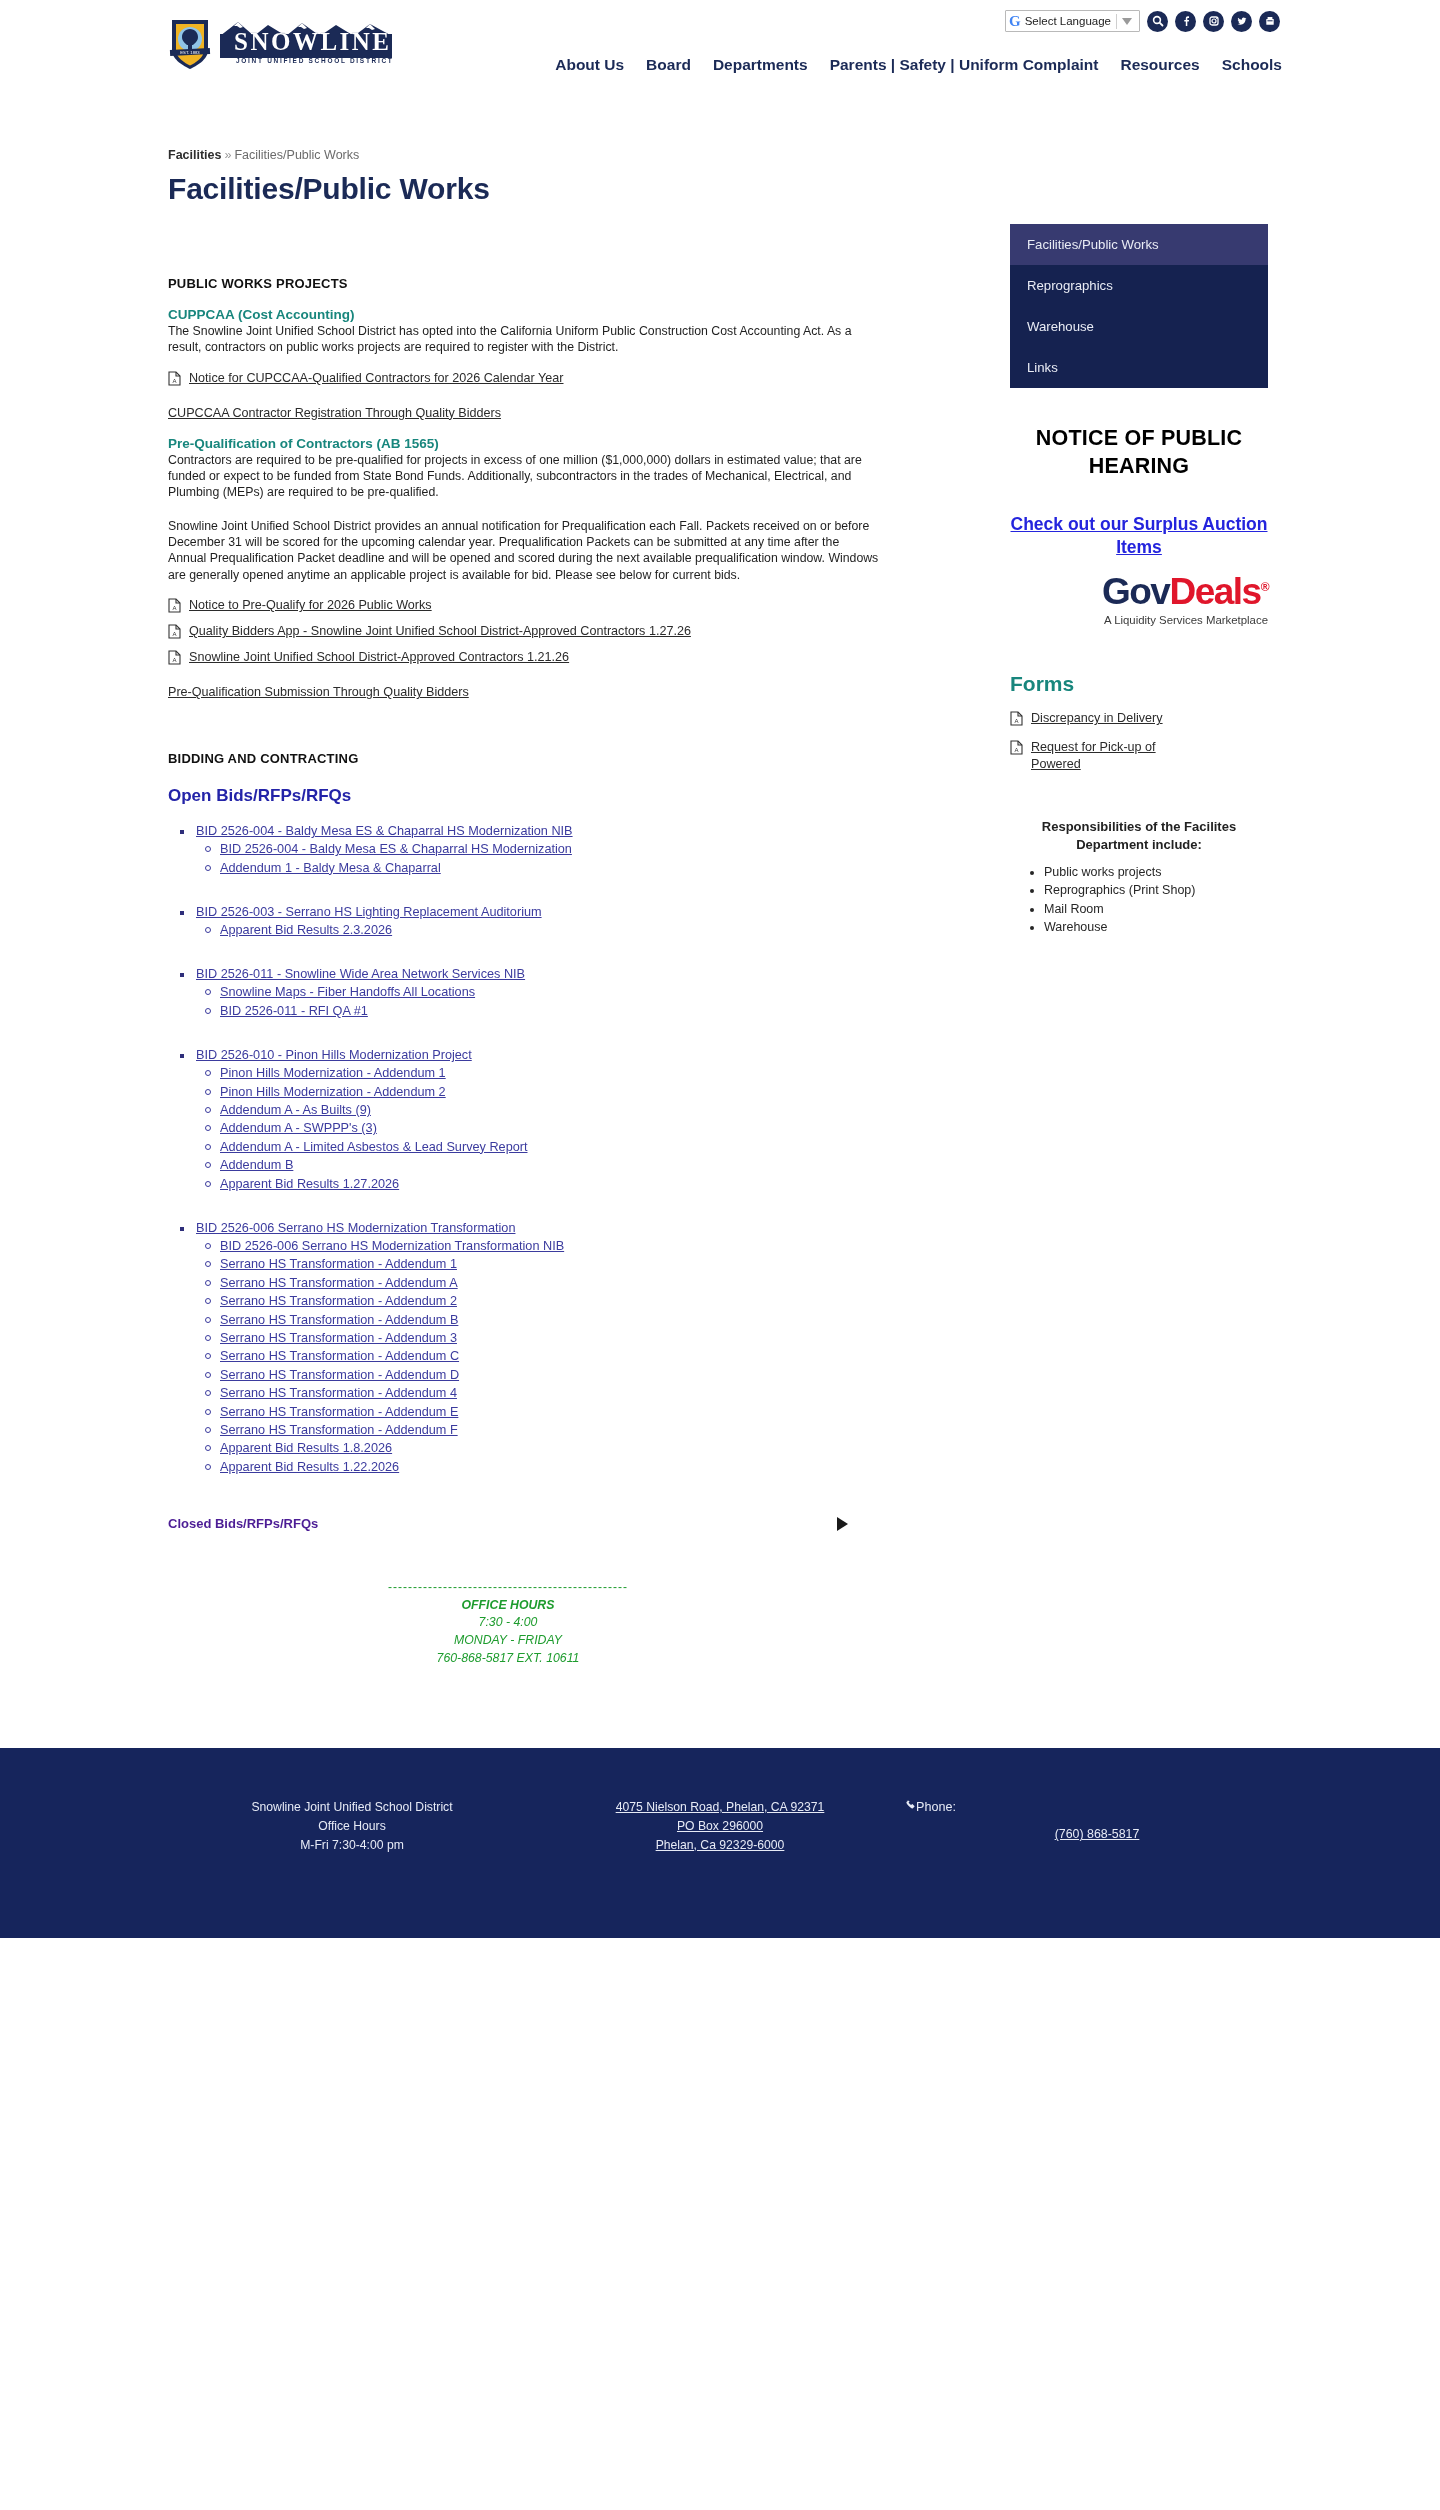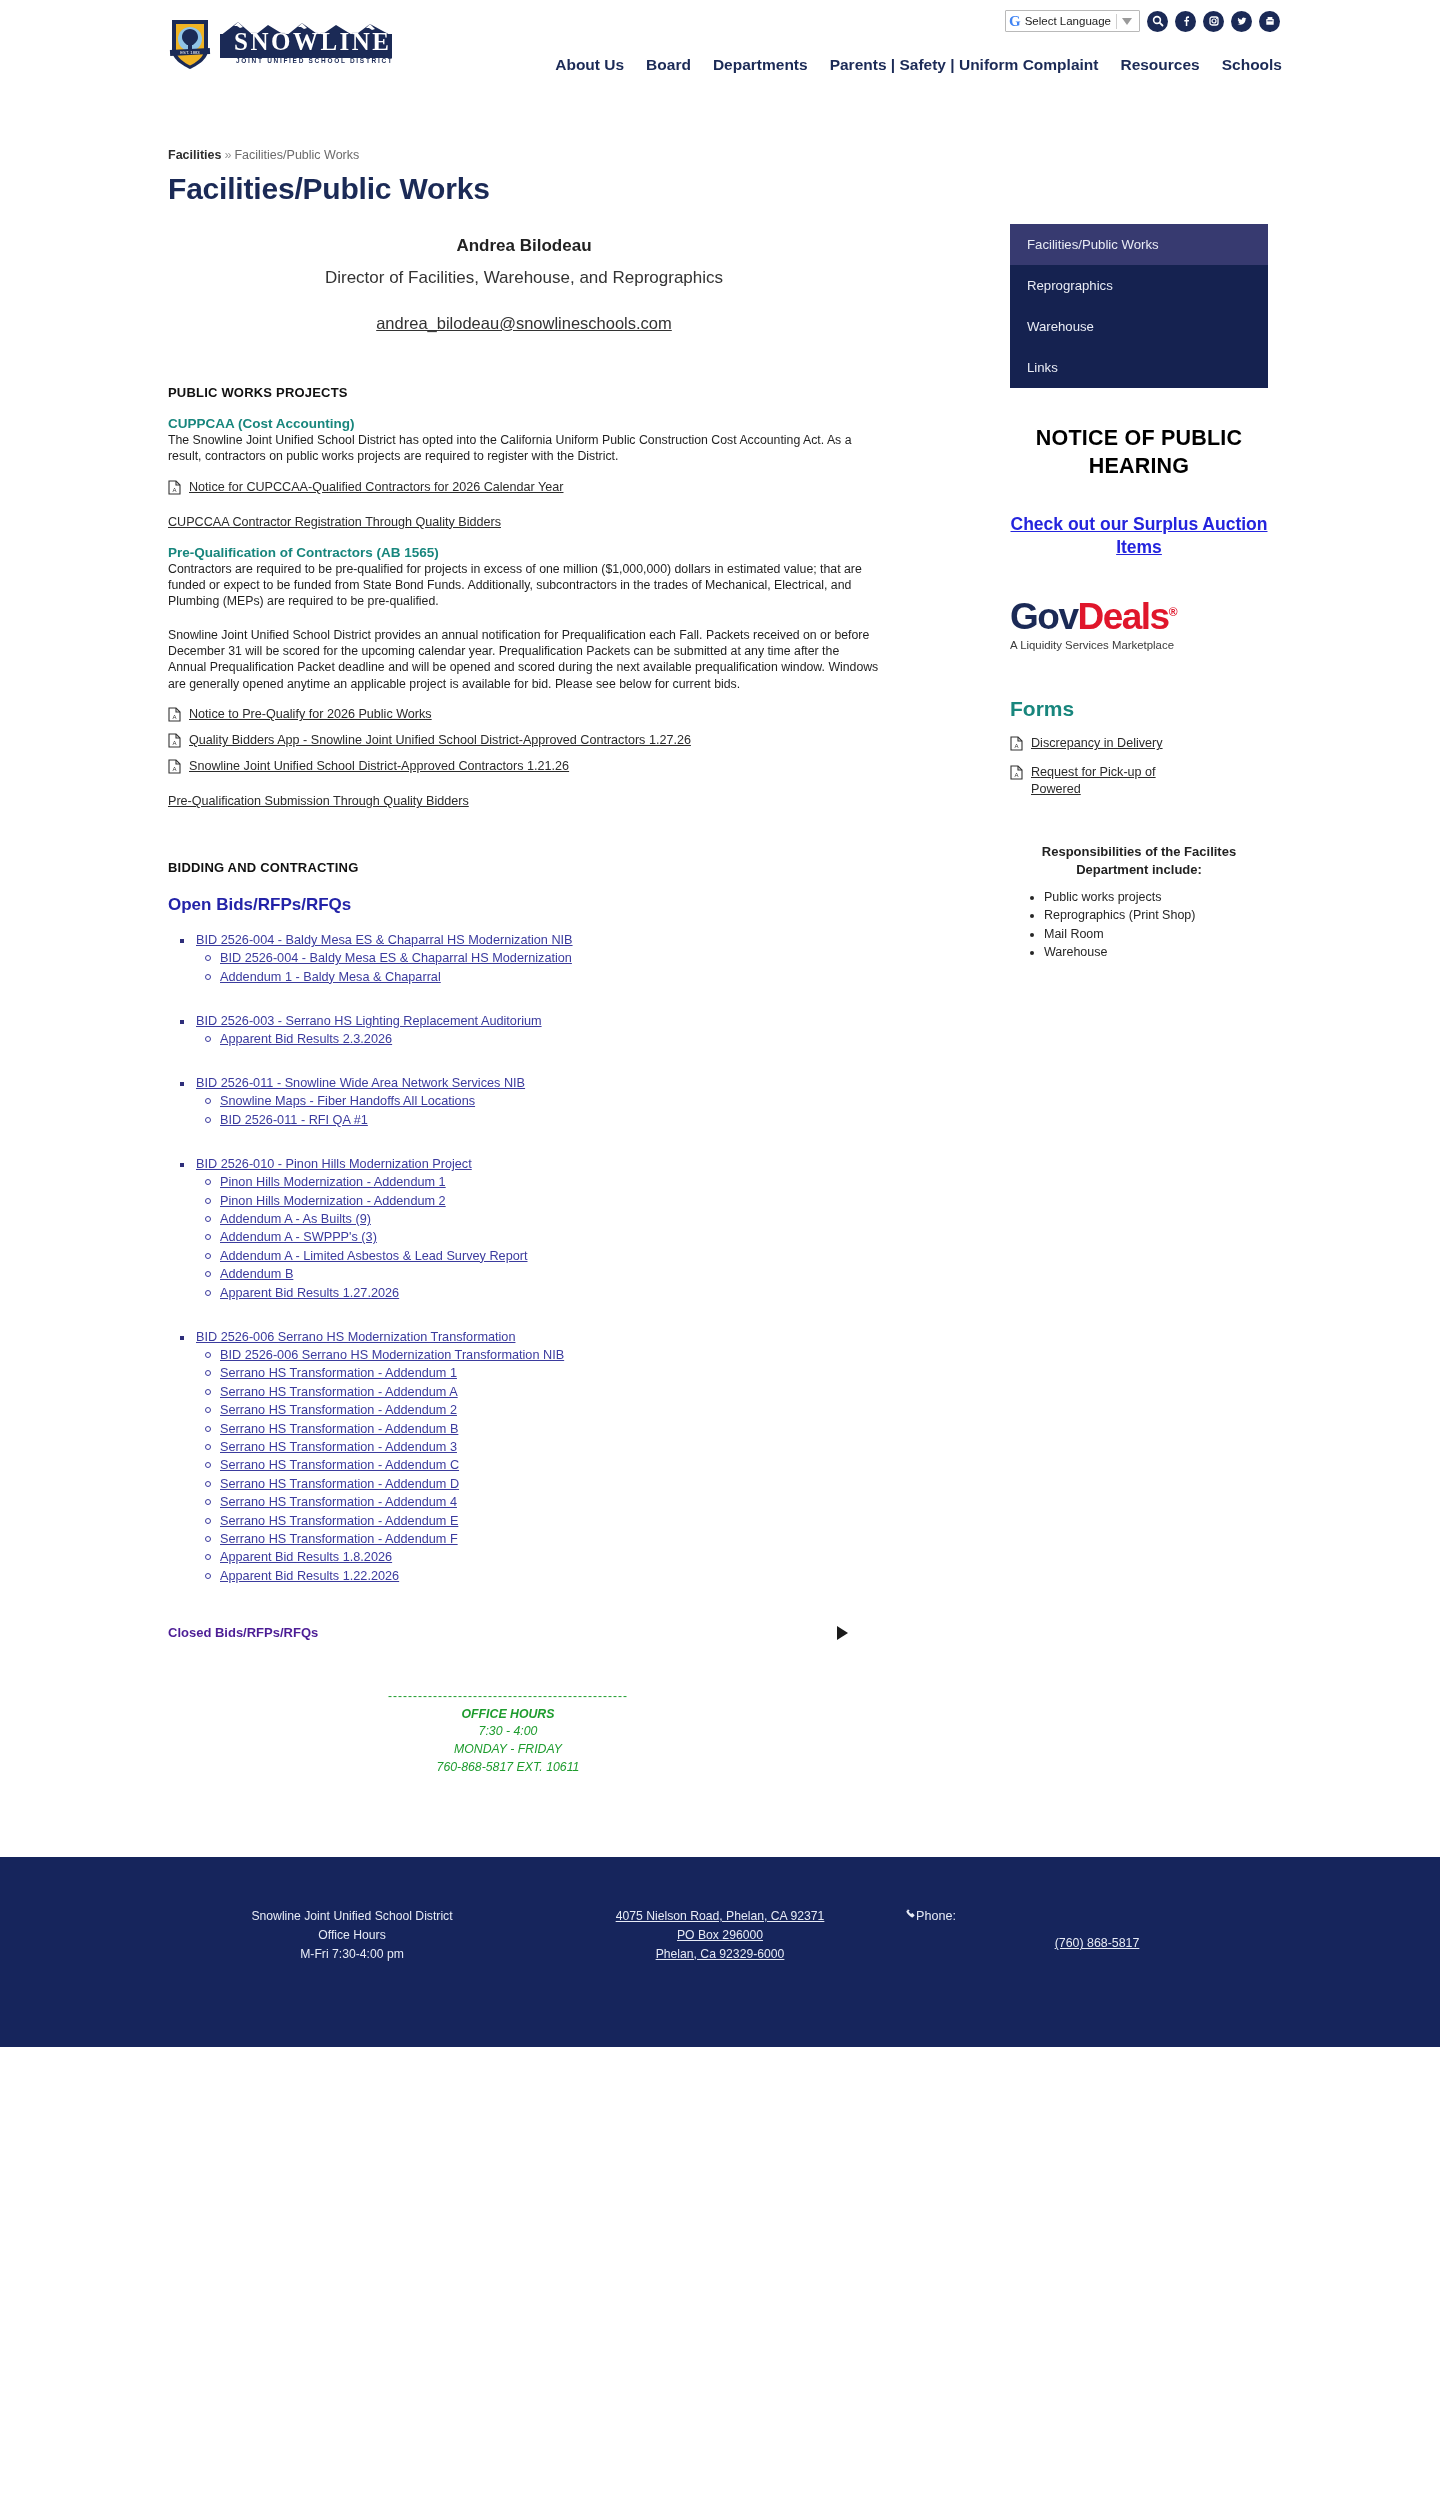--- a/index.html
+++ b/index.html
@@ -322,22 +322,22 @@
   .surplus {
     text-align: center;
     margin-top: 32px;
     font-size: 17.5px;
     font-weight: bold;
     line-height: 1.3;
   }
   .surplus a { color: #2424dd; text-decoration: underline; }
 
   .govdeals {
-    text-align:left;
-    margin-top: 40px;
+    text-align:right;
+    margin-top: 15px;
   }
   .gd-word {
     font-family: "Liberation Sans", sans-serif;
     font-weight: bold;
     font-size: 37px;
     letter-spacing: -1.5px;
     line-height: 1;
     display:inline-block;
   }
   .gd-gov { color:#1b2a56; }
@@ -508,25 +508,20 @@
   <div class="breadcrumb">
     <span class="crumb-link">Facilities</span><span class="sep">»</span><span>Facilities/Public Works</span>
   </div>
 
   <h1 class="page-title">Facilities/Public Works</h1>
 
   <div class="columns">
 
     <div class="col-main">
 
-      <div class="contact">
-        <div class="name">Andrea Bilodeau</div>
-        <div class="role">Director of Facilities, Warehouse, and Reprographics</div>
-        <a class="email" href="#">andrea_bilodeau@snowlineschools.com</a>
-      </div>
 
       <div class="sec-head">PUBLIC WORKS PROJECTS</div>
 
       <div class="sub-head">CUPPCAA (Cost Accounting)</div>
       <p class="body">The Snowline Joint Unified School District has opted into the California Uniform Public Construction Cost Accounting Act. As a result, contractors on public works projects are required to register with the District.</p>
 
       <div class="pdf-row">
         <span class="pdf-ico">
           <svg width="13" height="15" viewBox="0 0 13 15">
               <path d="M1 1h7l4 4v9H1z" fill="#fff" stroke="#333" stroke-width="1.1"></path>

